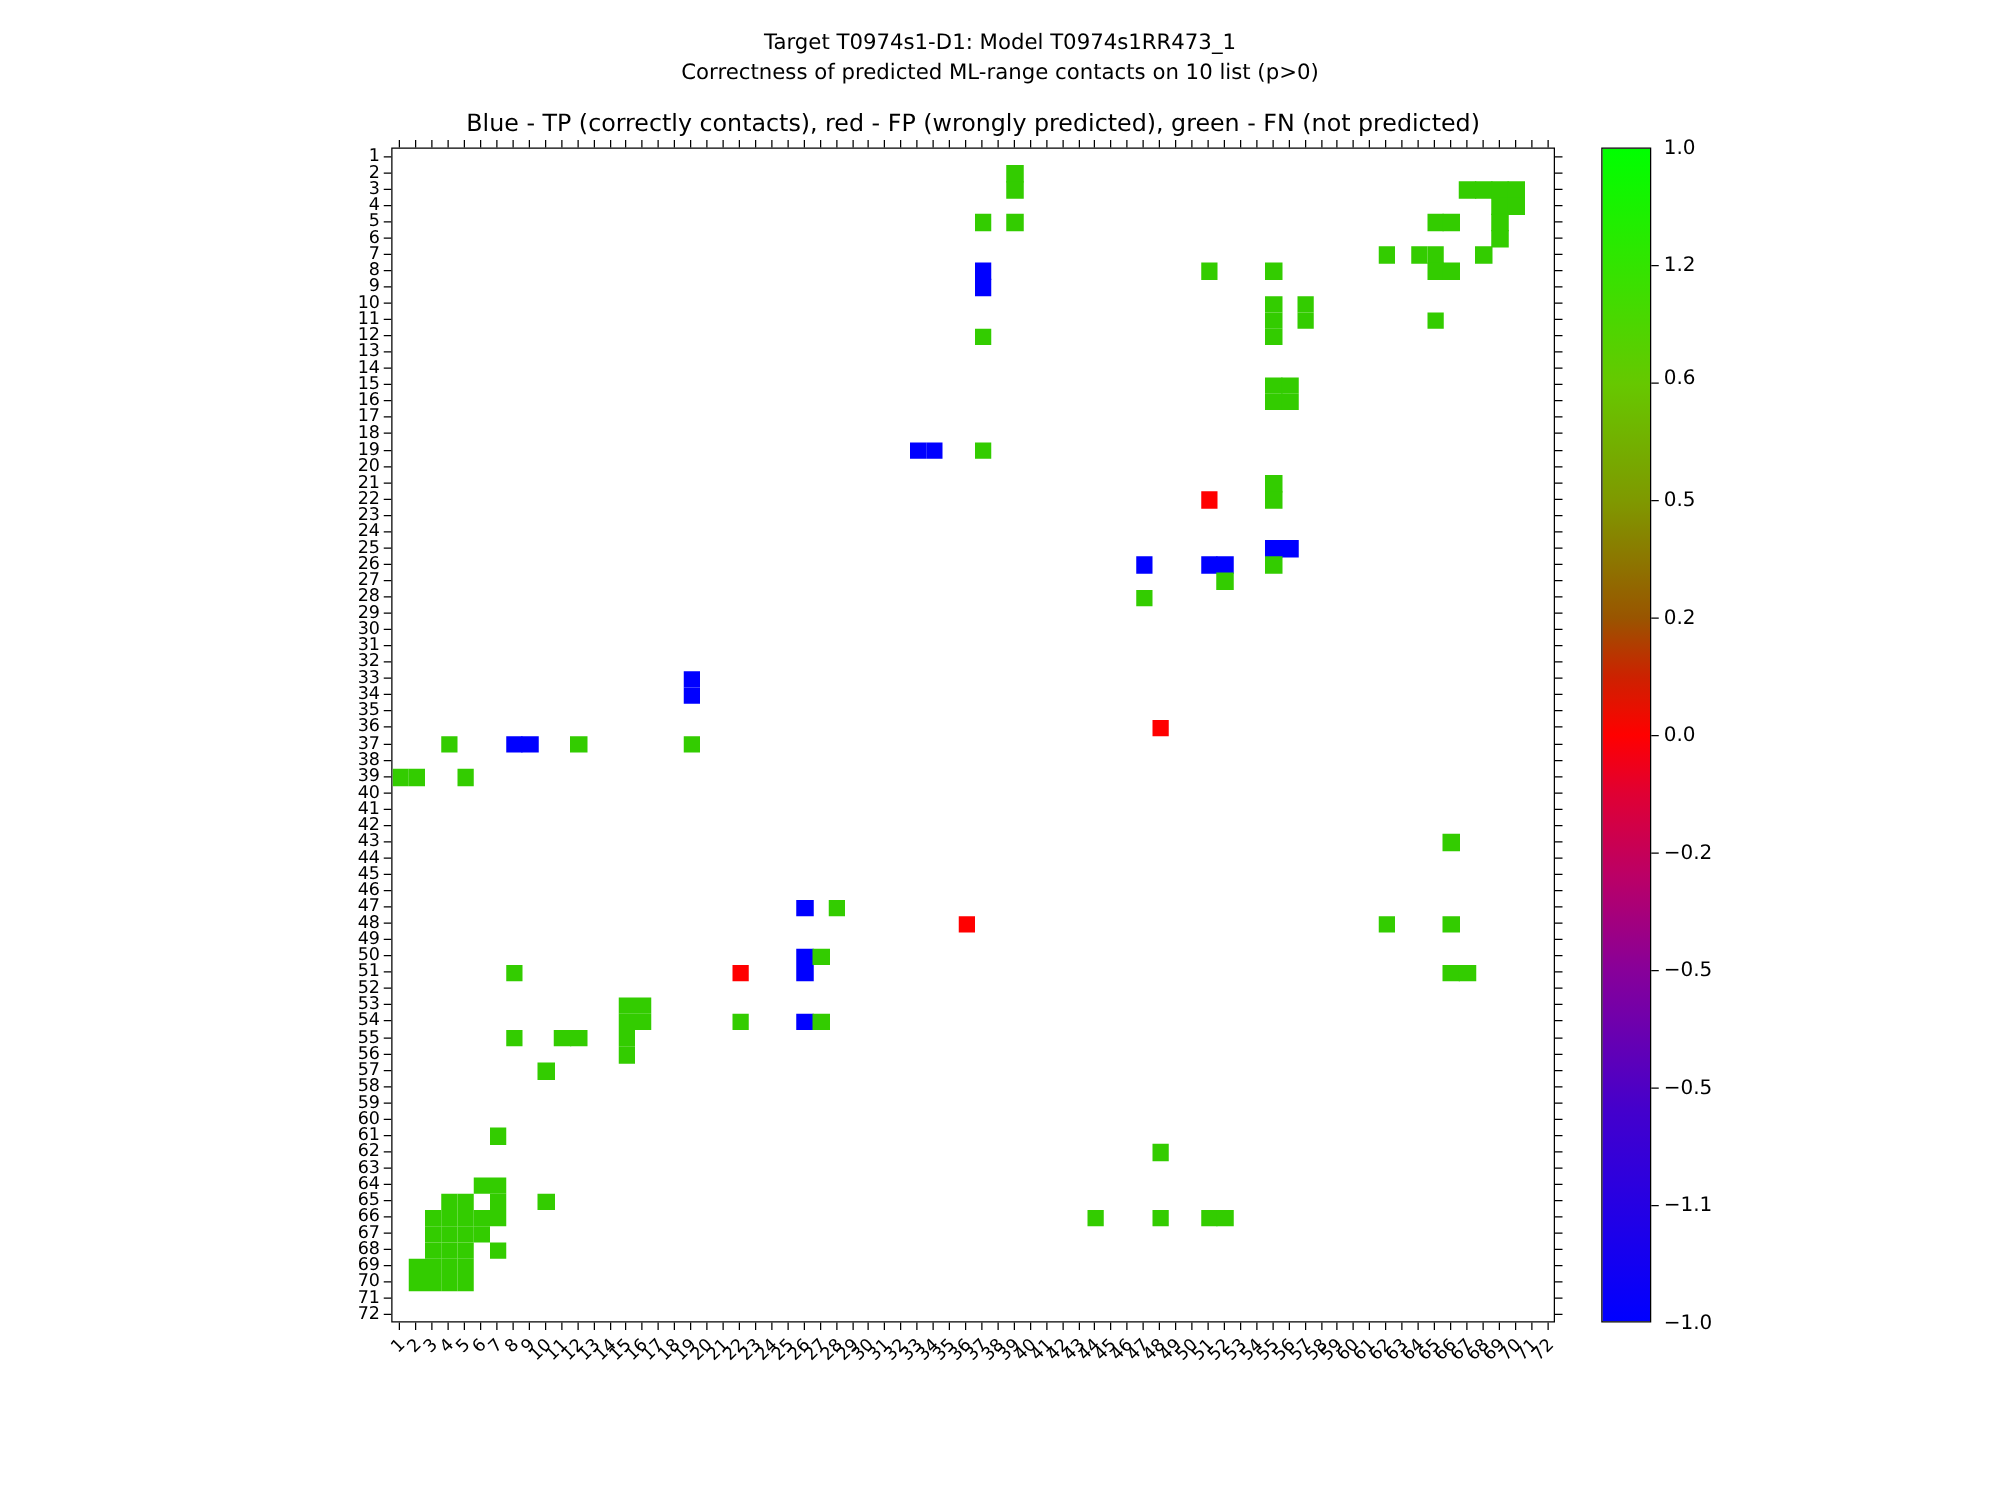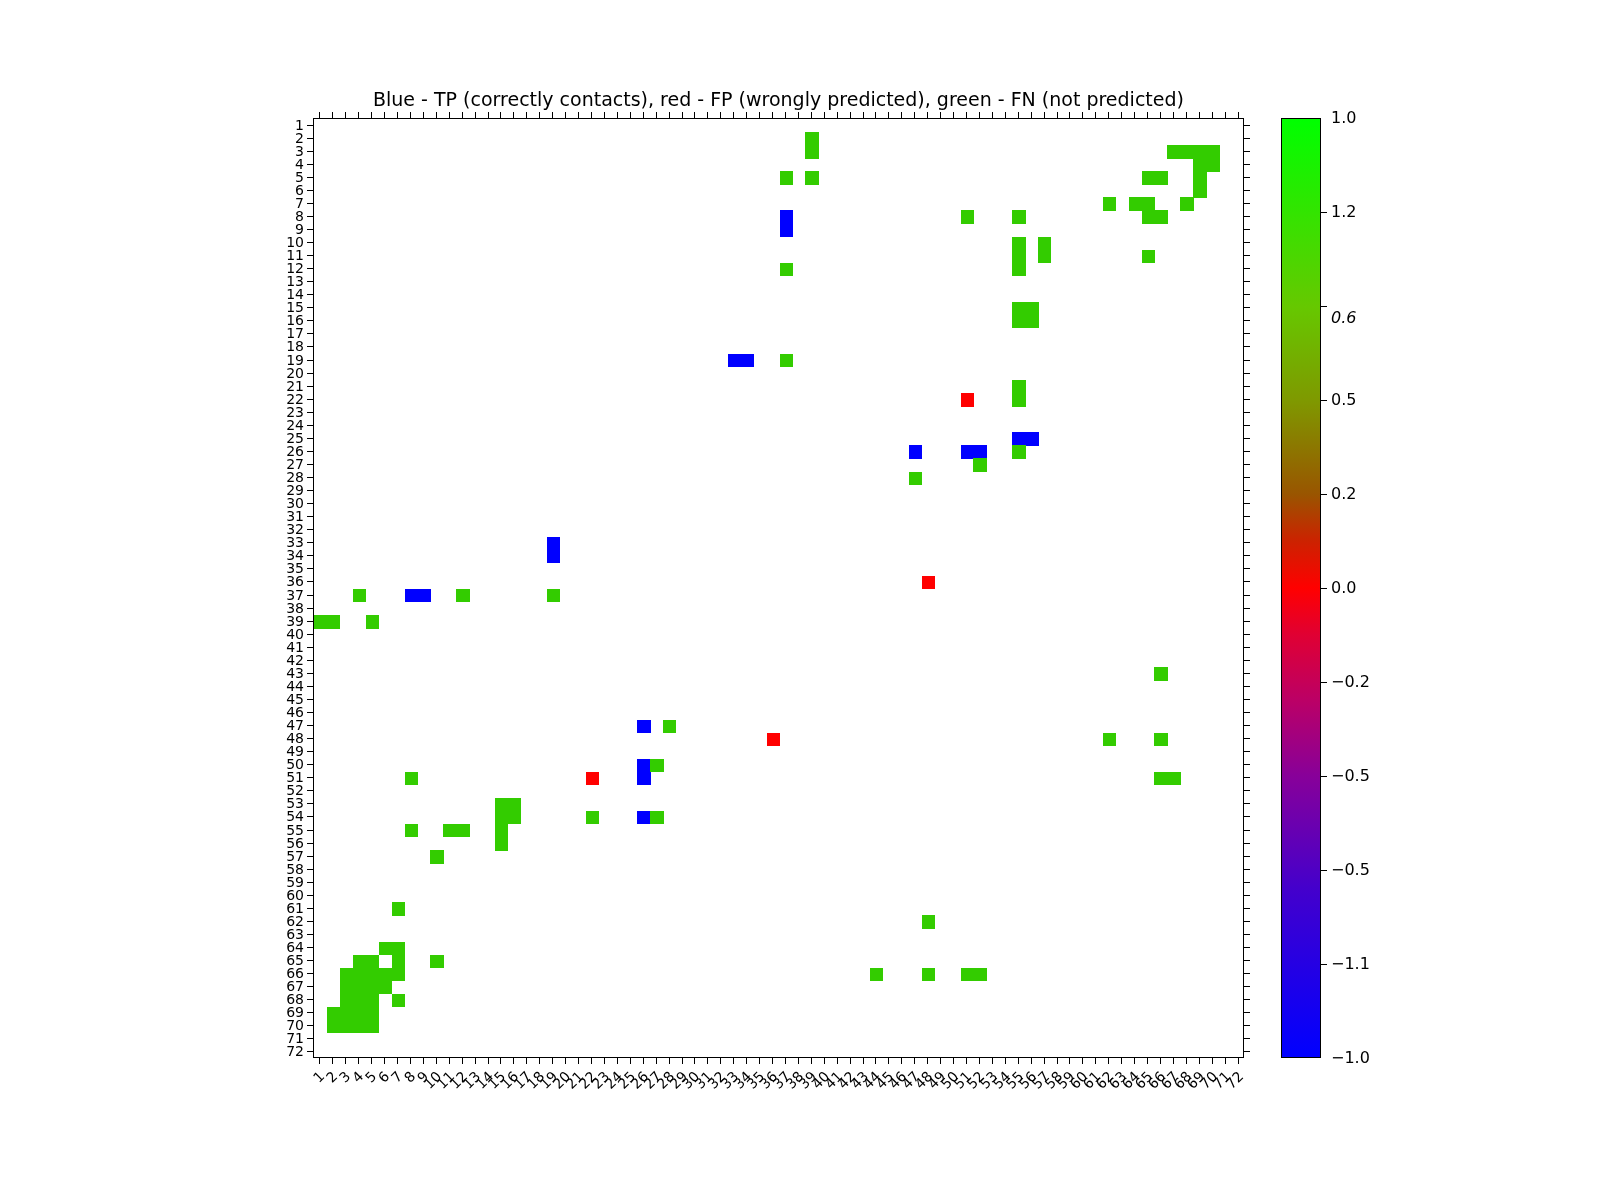--- a/index.html
+++ b/index.html
@@ -153,20 +153,22 @@
     font-size: 16px;
     line-height: 14px;
     white-space: nowrap;
     transform: translateY(-7px);
   }
 </style>
 </head>
 <body>
 
 <div id="titles">
+  <div id="title-line1">Target T0974s1-D1: Model T0974s1RR473_1</div>
+  <div id="title-line2">Correctness of predicted ML-range contacts on 10 list (p&gt;0)</div>
 </div>
 
 <div id="subtitle">Blue - TP (correctly contacts), red - FP (wrongly predicted), green - FN (not predicted)</div>
 
 <div id="plot-wrap">
   <div id="plot-area">
       <div class="cell" style="left: 491.361px; top: 13.0556px; width: 13.3306px; height: 13.4556px; background: rgb(51, 204, 0);"></div>
       <div class="cell" style="left: 491.361px; top: 26.1111px; width: 13.3306px; height: 13.4556px; background: rgb(51, 204, 0);"></div>
       <div class="cell" style="left: 853.417px; top: 26.1111px; width: 13.3306px; height: 13.4556px; background: rgb(51, 204, 0);"></div>
       <div class="cell" style="left: 866.347px; top: 26.1111px; width: 13.3306px; height: 13.4556px; background: rgb(51, 204, 0);"></div>
@@ -724,21 +726,21 @@
     </div>
 </div>
 
 <div id="colorbar-wrap">
   <div id="colorbar"></div>
   <div id="colorbar-ticks">
       <div class="cb-label" style="top: 0px;">1.0</div>
       <div class="cb-tick" style="top: 94px;"></div>
       <div class="cb-label" style="top: 94px;">1.2</div>
       <div class="cb-tick" style="top: 188px;"></div>
-      <div class="cb-label" style="top: 200px; font-style: italic;">0.6</div>
+      <div class="cb-label" style="top: 184px;">0.6</div>
       <div class="cb-tick" style="top: 282px;"></div>
       <div class="cb-label" style="top: 282px;">0.5</div>
       <div class="cb-tick" style="top: 376px;"></div>
       <div class="cb-label" style="top: 376px;">0.2</div>
       <div class="cb-tick" style="top: 470px;"></div>
       <div class="cb-label" style="top: 470px;">0.0</div>
       <div class="cb-tick" style="top: 564px;"></div>
       <div class="cb-label" style="top: 564px;">−0.2</div>
       <div class="cb-tick" style="top: 658px;"></div>
       <div class="cb-label" style="top: 658px;">−0.5</div>

